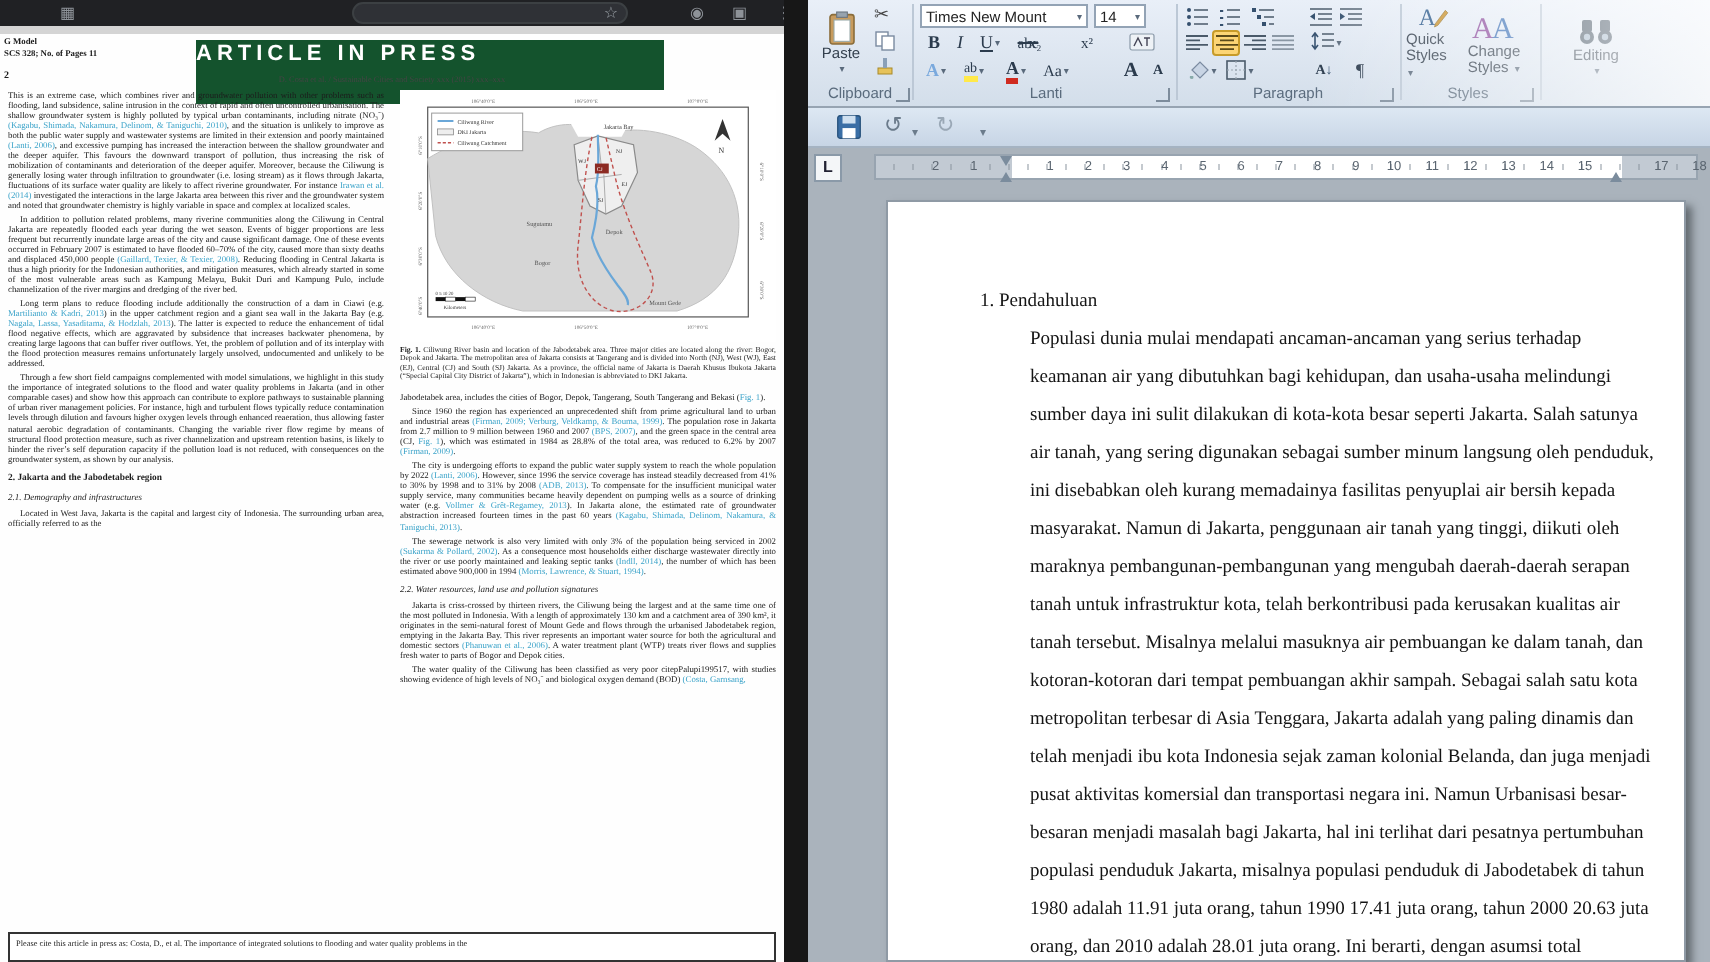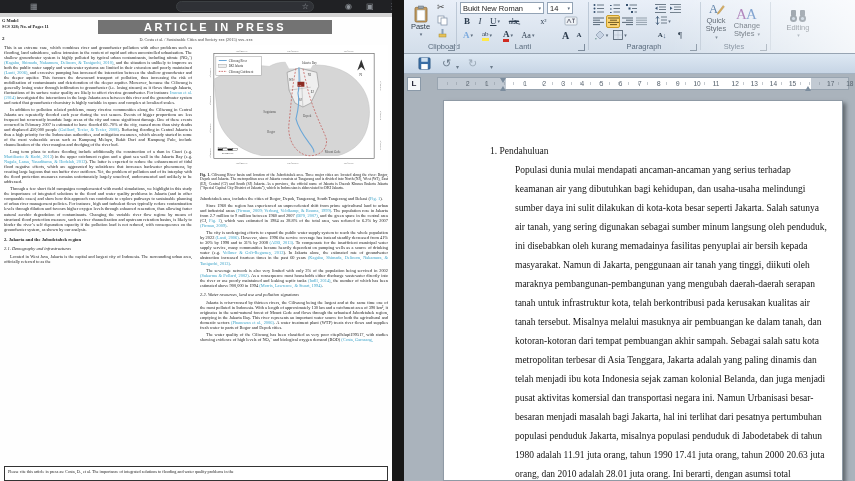--- a/index.html
+++ b/index.html
@@ -7,21 +7,21 @@
   
   .browser-bar{position:absolute;left:0;top:0;width:396px;height:13px;background:#202124;}
   .url-pill{position:absolute;left:176px;top:1px;width:138px;height:11px;background:#2f3136;border-radius:6px;border:1px solid #3c4043;box-sizing:border-box;}
   .url-star{position:absolute;right:4px;top:0px;font-size:8px;color:#9aa0a6;line-height:10px;}
   .bar-ic{position:absolute;top:1px;font-size:8px;color:#8d9298;line-height:11px;}
   
   .win-strip{position:absolute;left:0;top:13px;width:392px;height:4px;background:#d4d4d4;}
   .paper{position:absolute;left:0;top:17px;width:392px;height:464px;background:#fefefe;font-family:"Liberation Serif",serif;color:#1c1c1c;}
   .model1{position:absolute;left:2px;top:1px;font-size:4.4px;font-weight:bold;}
   .model2{position:absolute;left:2px;top:6.5px;font-size:4.4px;font-weight:bold;}
-  .banner{position:absolute;left:98px;top:3px;width:234px;height:14px;background:#737373;color:#fff;font-family:"Liberation Sans",sans-serif;font-weight:bold;font-size:11px;letter-spacing:2.5px;text-align:center;line-height:14px;}
+  .banner{position:absolute;left:98px;top:3px;width:234px;height:32px;background:#14532d;color:#fff;font-family:"Liberation Sans",sans-serif;font-weight:bold;font-size:11px;letter-spacing:2.5px;line-height:14px;}
   .runhead{position:absolute;left:0;top:20px;width:100%;text-align:center;font-size:4.2px;color:#444;}
   .pagenum{position:absolute;left:2px;top:19px;font-size:5px;font-weight:bold;}
   .cols{position:absolute;left:4px;top:28px;width:384px;height:418px;display:flex;gap:8px;overflow:hidden;}
   .col{width:188px;}
   .blk{margin:0 0 2px 0;font-size:4.4px;line-height:1.14;text-align:justify;}
   .blk.ind{text-indent:6px;}
   .blk.h1{font-weight:bold;font-size:4.7px;margin:5px 0 3px 0;text-align:left;}
   .blk.h2{font-style:italic;font-size:4.5px;margin:4px 0 3px 0;text-align:left;}
   .blk.caption{font-size:3.8px;color:#222;margin:2px 0 6px 0;}
   .cite{color:#3ba3c9;}
@@ -36,21 +36,21 @@
   .ribbon-fade{position:absolute;left:55%;top:0;right:0;bottom:0;background:linear-gradient(to right,rgba(255,255,255,0),rgba(255,255,255,.75));pointer-events:none;}
   .gsep{position:absolute;top:2px;height:48px;width:1px;background:#bcc8d6;}
   .glabel{position:absolute;top:42px;font-size:7.5px;color:#5a6b7d;text-align:center;}
   .launcher{position:absolute;top:44px;width:6px;height:6px;border-right:1px solid #7d8c9c;border-bottom:1px solid #7d8c9c;}
   .btn{position:absolute;display:flex;align-items:center;justify-content:center;border-radius:2px;}
   .btn.active{background:#fcd575;border:1px solid #c79b29;box-sizing:border-box;}
   .txtbtn{font-size:9px;color:#2b3b4d;font-family:"Liberation Serif",serif;}
   .combo{position:absolute;background:#fff;border:1px solid #93a3b5;box-sizing:border-box;font-size:7.5px;color:#222;display:flex;align-items:center;padding:0 2px;height:12px;}
   .combo .arrow{margin-left:auto;font-size:5px;color:#5a6a7c;}
   .mini-arrow{font-size:5px;color:#5a6a7c;margin-left:1px;}
-  .bigbtn-label{font-size:7.5px;color:#34404e;text-align:center;line-height:8px;}
+  .bigbtn-label{font-size:7.5px;color:#34404e;line-height:8px;}
   
   .qat{position:absolute;left:0;top:54px;width:451px;height:20px;background:linear-gradient(#dde8f3,#c7d5e5);border-bottom:1px solid #a5b3c2;box-sizing:border-box;}
   .qat .glyph{position:absolute;top:2px;font-size:11px;color:#6b7b8b;line-height:15px;}
   
   .tabsel{position:absolute;left:3px;top:77px;width:14px;height:14px;background:#f4f6f8;border:1px solid #8a99a8;box-sizing:border-box;text-align:center;font-size:8px;font-weight:bold;color:#223;line-height:12px;}
   .ruler{position:absolute;left:33px;top:77px;width:412px;height:13px;background:#c2cad3;border:1px solid #98a4b0;box-sizing:border-box;}
   .ruler-white{position:absolute;left:68px;top:0;width:305px;height:11px;background:#fff;}
   .ruler-num{position:absolute;top:2px;font-size:6.5px;color:#5a6570;transform:translateX(-50%);}
   .ruler-ticks{position:absolute;left:0;right:0;top:4px;height:3px;background-image:repeating-linear-gradient(90deg,transparent 0 8.55px,#8a949e 8.55px 9.55px);opacity:.5;}
   .ind-top{position:absolute;width:0;height:0;border:3.5px solid transparent;border-top:5px solid #7b8c9d;}
@@ -189,26 +189,26 @@
     </div>
     <span class="ic" style="left:33px;top:2px;font-size:9px;color:#444">✂</span>
     <svg class="ic" style="left:33px;top:15px" width="11" height="11" viewBox="0 0 11 11">
       <rect x="1" y="1" width="6" height="7" fill="#fff" stroke="#7a8aa0" stroke-width="0.7"></rect>
       <rect x="4" y="3" width="6" height="7" fill="#fff" stroke="#7a8aa0" stroke-width="0.7"></rect>
     </svg>
     <svg class="ic" style="left:33px;top:28px" width="11" height="11" viewBox="0 0 11 11">
       <rect x="2" y="6" width="7" height="3" fill="#e6c25a" stroke="#a88a2a" stroke-width="0.5"></rect>
       <rect x="4.5" y="1" width="2" height="5" fill="#8aa0b8"></rect>
     </svg>
-    <div class="glabel" style="left:14px;width:52px">Clipboard</div>
+    <div class="glabel" style="left:0;width:52px">Clipboard</div>
     <div class="launcher" style="left:44px"></div>
     <div class="gsep" style="left:52px"></div>
 
     <div class="combo" style="left:56px;top:2px;width:84px">
-      <span>Bukit New Roman</span>
+      <span>Times New Mount</span>
       <span class="arrow">▾</span>
     </div>
     <div class="combo" style="left:143px;top:2px;width:26px">
       <span>14</span>
       <span class="arrow">▾</span>
     </div>
     <div class="btn" style="left:57px;top:15px;width:12px;height:12px">
           <span class="txtbtn" style="font-weight:bold">B</span>
         </div>
     <div class="btn" style="left:70px;top:15px;width:12px;height:12px">

